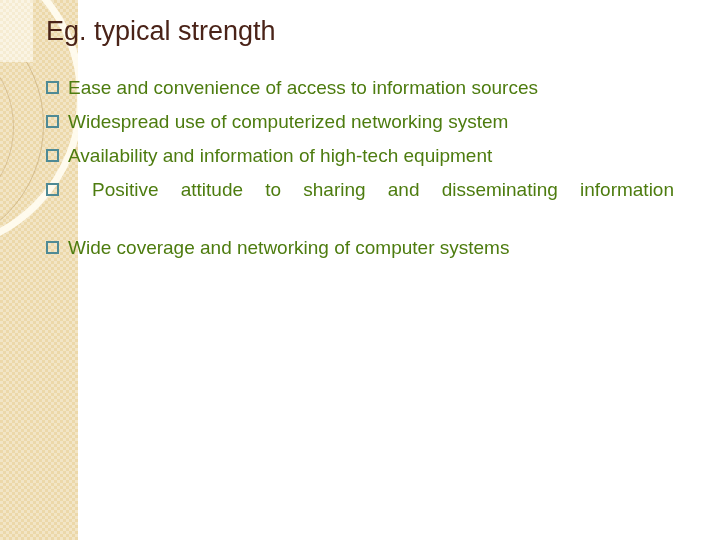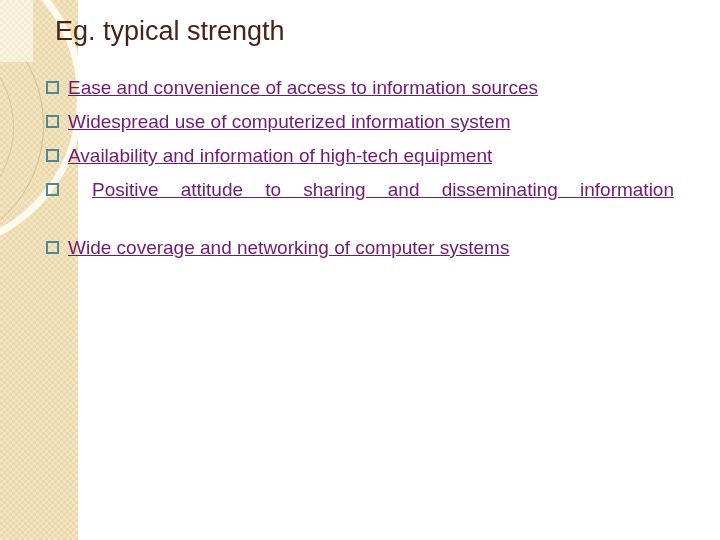--- a/index.html
+++ b/index.html
@@ -88,21 +88,20 @@
   
   .slide-title {
     position: absolute;
     left: 46px;
     top: 14px;
     width: 640px;
     font-size: 27px;
     line-height: 34px;
     color: #4a2318;
     white-space: nowrap;
-    padding-left: 9px;
   }
 
   
   .bullet-list {
     position: absolute;
     left: 46px;
     top: 76px;
     width: 628px;
   }
 
@@ -125,22 +124,21 @@
     height: 13px;
     margin-top: 5px;
     margin-right: 9px;
     box-sizing: border-box;
     border: 2px solid #4e8a95;
     background: transparent;
   }
 
   .bullet-text {
     flex: 1 1 auto;
-    color: #701a75;
-    text-decoration: underline;
+    color: #4d7c0f;
   }
 
   .bullet-text.justify {
     text-align: justify;
     margin-left: 24px;
   }
   
   .bullet-text.justify::after {
     content: "";
     display: inline-block;
@@ -166,21 +164,21 @@
 
   <div class="bullet-list">
 
     <div class="bullet-item">
       <span class="bullet-marker"></span>
       <span class="bullet-text">Ease and convenience of access to information sources</span>
     </div>
 
     <div class="bullet-item">
       <span class="bullet-marker"></span>
-      <span class="bullet-text">Widespread use of computerized information system</span>
+      <span class="bullet-text">Widespread use of computerized networking system</span>
     </div>
 
     <div class="bullet-item">
       <span class="bullet-marker"></span>
       <span class="bullet-text">Availability and information of high-tech equipment</span>
     </div>
 
     <div class="bullet-item">
       <span class="bullet-marker"></span>
       <span class="bullet-text justify">Positive attitude to sharing and disseminating information</span>

